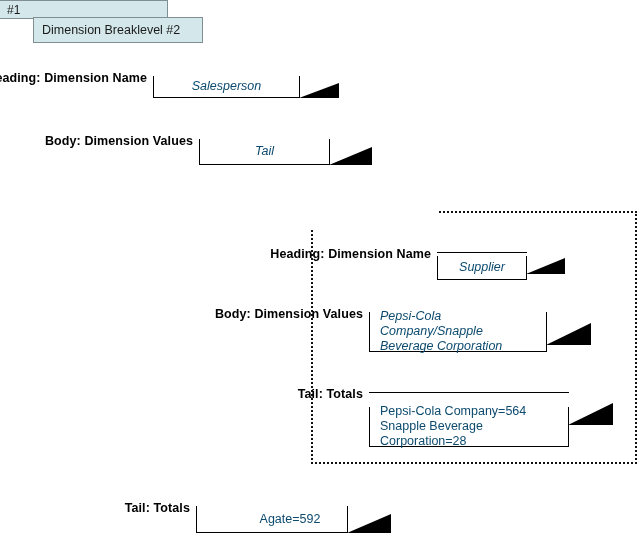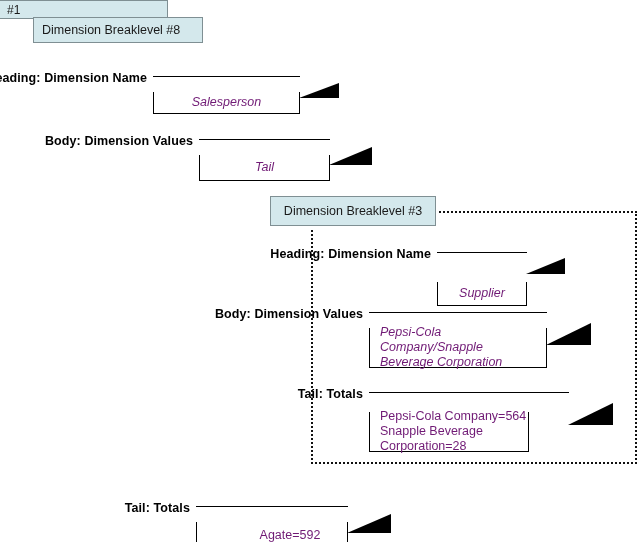--- a/index.html
+++ b/index.html
@@ -73,22 +73,21 @@
   .callout .body{
     position:absolute;
     box-sizing:border-box;
     background:#fff;
     border-left:1.6px solid #000;
     border-bottom:1.6px solid #000;
     border-right:1.6px solid #000;
     display:flex;
     align-items:center;
     font-size:12.5px;
-    color:#701a75;
-    margin-top:16px;
+    color:#0c4a6e;
   }
   .callout .body .txt{
     width:100%;
     line-height:15px;
     white-space:pre-line;
   }
   .callout .body.italic .txt{font-style:italic;}
   .callout .body.center .txt{text-align:center;}
   .callout .body.left .txt{text-align:left;padding-left:10px;}
 
@@ -102,29 +101,26 @@
 </head>
 <body>
 
 <div id="stage">
 
   <div class="bl-box pad-left" id="bl1">
     <span>#1</span>
   </div>
 
   <div class="bl-box pad-left" id="bl2">
-    <span>Dimension Breaklevel #8</span>
+    <span>Dimension Breaklevel #2</span>
   </div>
 
   <div id="dotted-region"></div>
   <div id="dotted-mask"></div>
 
-  <div class="bl-box centered" id="bl3">
-    <span>Dimension Breaklevel #3</span>
-  </div>
 
   <div class="callout" id="co-heading-2" style="left:153px;top:76px;">
     <div class="label">Heading: Dimension Name</div>
     <div class="leader" style="width:147px;"></div>
     <div class="body italic center" style="left:0;top:0;width:147px;height:22px;">
       <span class="txt">Salesperson</span>
     </div>
     <div class="flag" style="left:146px;top:7px;border-width:0 0 15px 40px;border-color:transparent transparent #000 transparent;"></div>
   </div>
 
@@ -133,40 +129,40 @@
     <div class="leader" style="width:131px;"></div>
     <div class="body italic center" style="left:0;top:0;width:131px;height:26px;">
       <span class="txt">Tail</span>
     </div>
     <div class="flag" style="left:130px;top:8px;border-width:0 0 18px 43px;border-color:transparent transparent #000 transparent;"></div>
   </div>
 
   <div class="callout" id="co-heading-3" style="left:437px;top:252px;">
     <div class="label">Heading: Dimension Name</div>
     <div class="leader" style="width:90px;"></div>
-    <div class="body italic center" style="left:0;top:14px;width:90px;height:24px;">
+    <div class="body italic center" style="left:0;top:4px;width:90px;height:24px;">
       <span class="txt">Supplier</span>
     </div>
     <div class="flag" style="left:89px;top:6px;border-width:0 0 16px 39px;border-color:transparent transparent #000 transparent;"></div>
   </div>
 
   <div class="callout" id="co-body-3" style="left:369px;top:312px;">
     <div class="label">Body: Dimension Values</div>
     <div class="leader" style="width:178px;"></div>
     <div class="body italic left" style="left:0;top:0;width:178px;height:40px;">
       <span class="txt">Pepsi-Cola Company/Snapple
 Beverage Corporation</span>
     </div>
     <div class="flag" style="left:177px;top:11px;border-width:0 0 22px 45px;border-color:transparent transparent #000 transparent;"></div>
   </div>
 
   <div class="callout" id="co-tail-3" style="left:369px;top:392px;">
     <div class="label">Tail: Totals</div>
     <div class="leader" style="width:200px;"></div>
-    <div class="body upright left" style="left:0;top:4px;width:160px;height:40px;">
+    <div class="body upright left" style="left:0;top:15px;width:200px;height:40px;">
       <span class="txt">Pepsi-Cola Company=564
 Snapple Beverage Corporation=28</span>
     </div>
     <div class="flag" style="left:199px;top:11px;border-width:0 0 22px 45px;border-color:transparent transparent #000 transparent;"></div>
   </div>
 
   <div class="callout" id="co-tail-2" style="left:196px;top:506px;">
     <div class="label">Tail: Totals</div>
     <div class="leader" style="width:152px;"></div>
     <div class="body upright center" style="left:0;top:0;width:152px;height:27px;padding-left:36px;">

